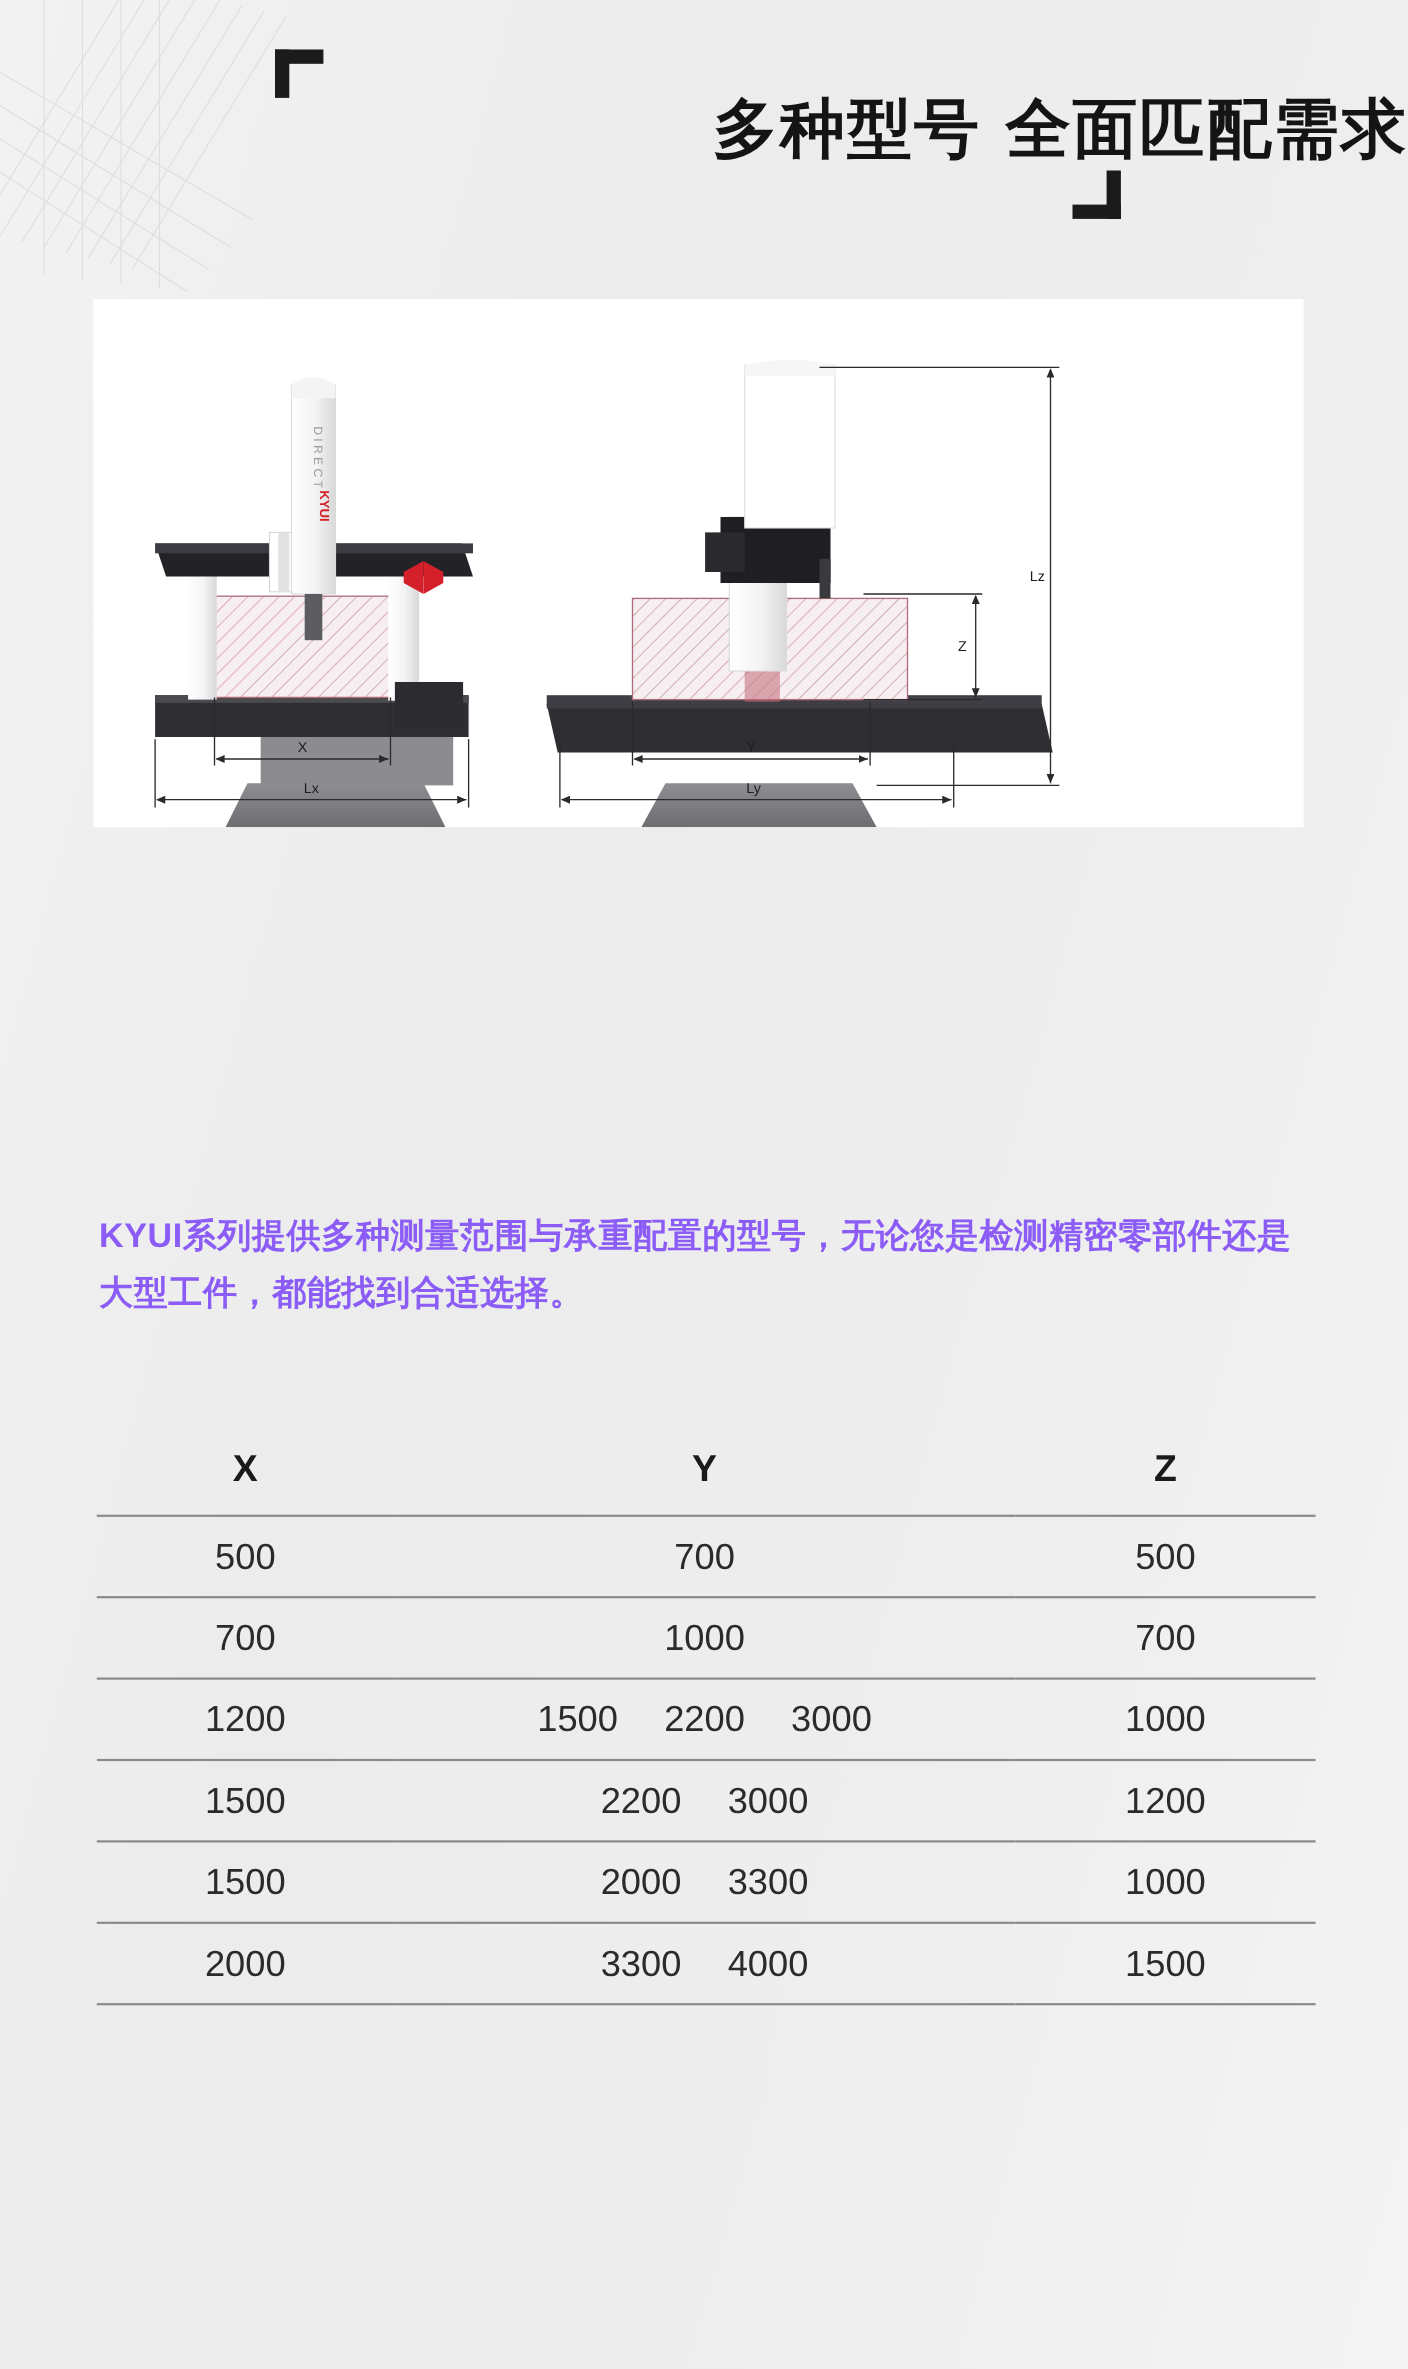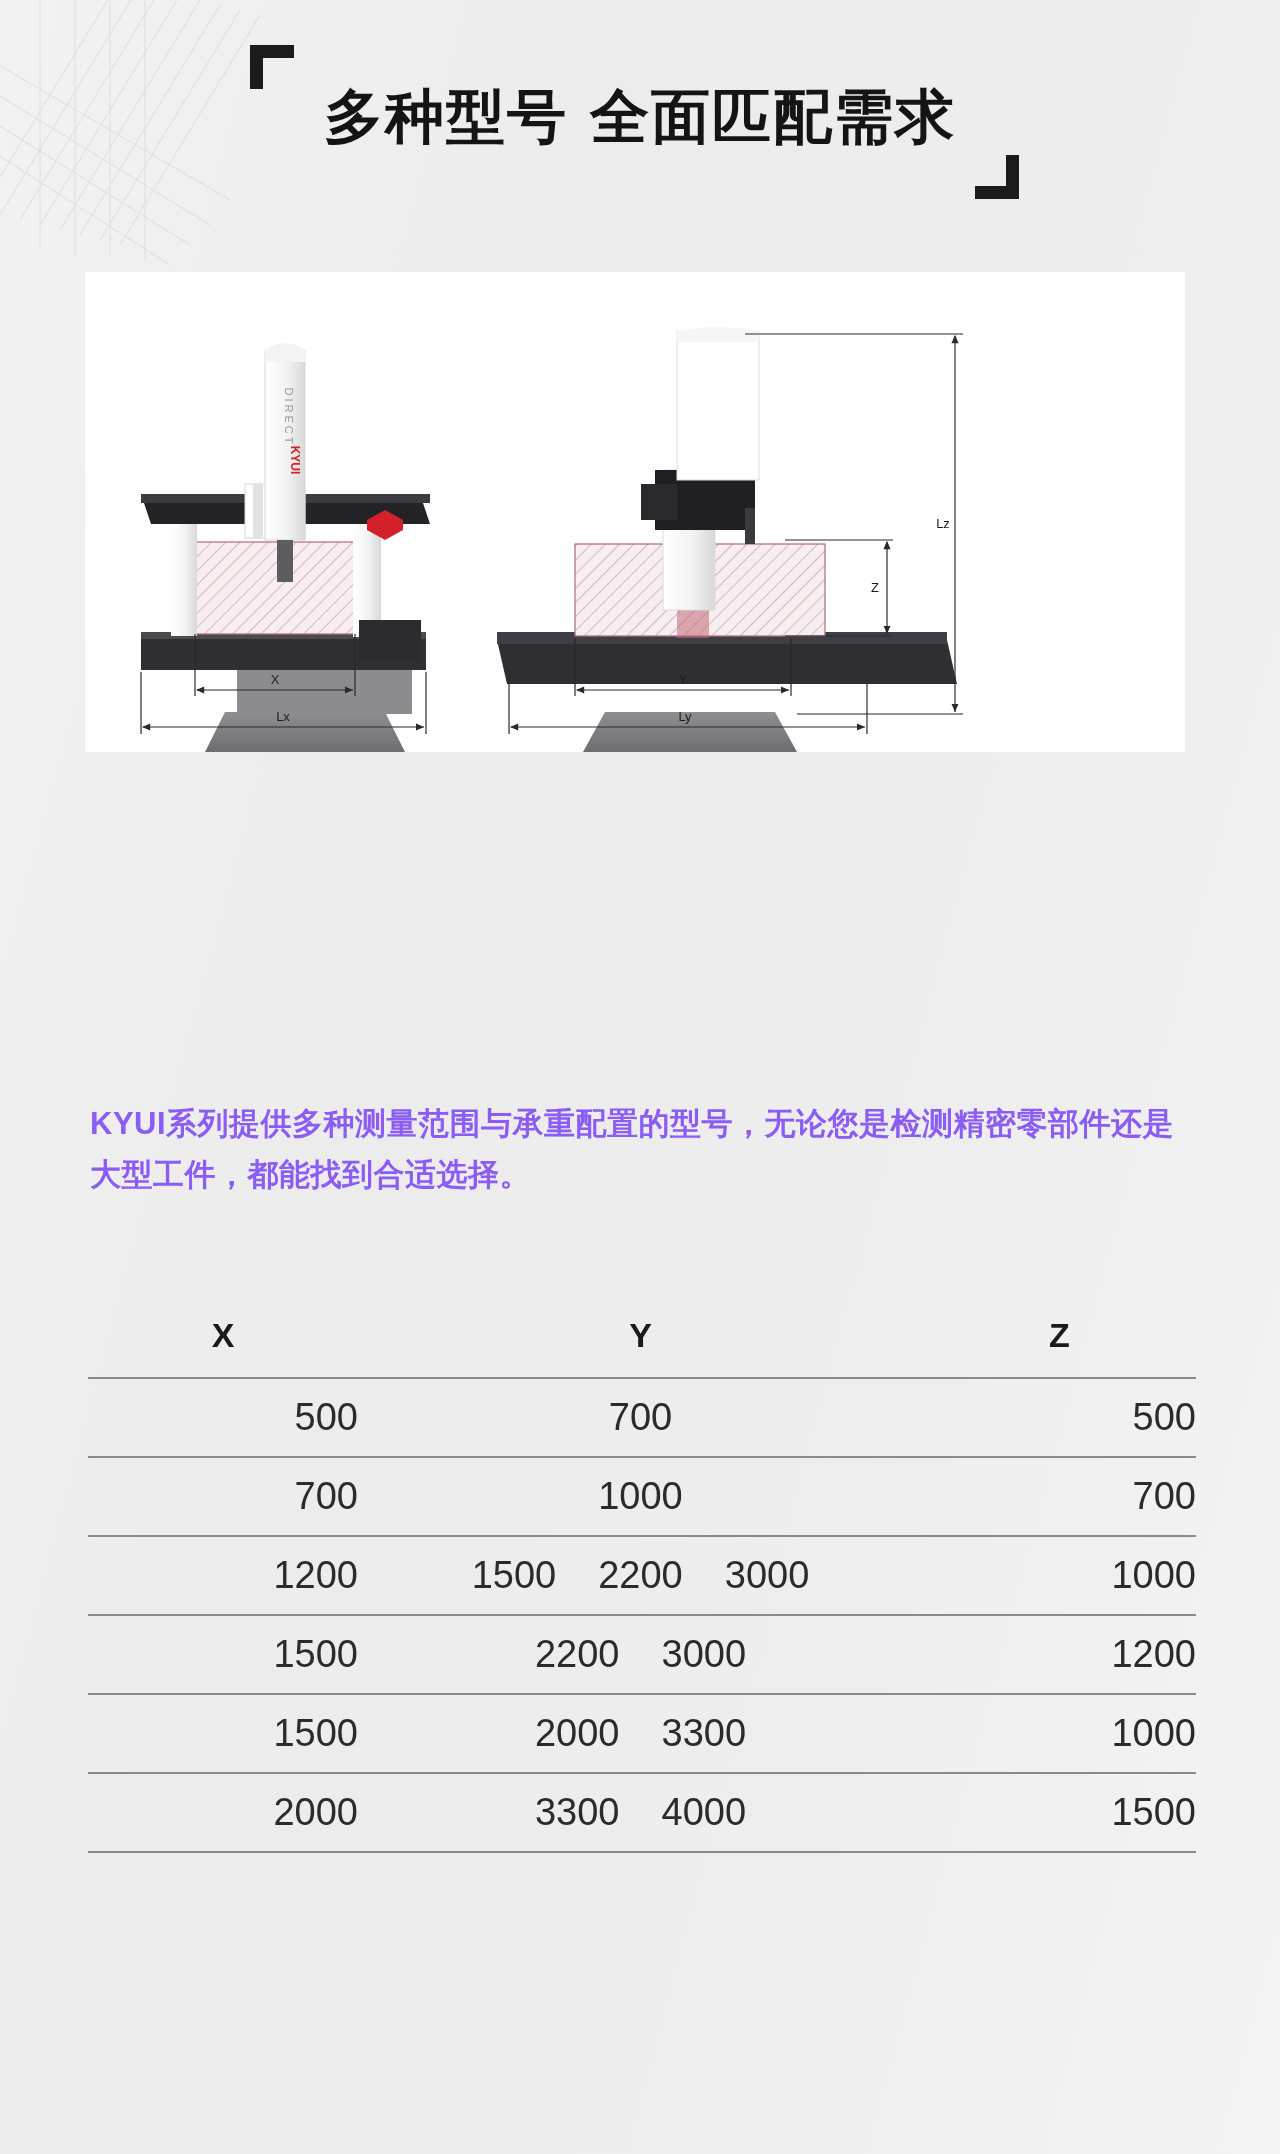--- a/index.html
+++ b/index.html
@@ -75,21 +75,21 @@
     position: absolute;
     right: 0; bottom: 0;
     width: 13px; height: 44px;
     background: #1b1b1b;
   }
   .title {
     position: absolute;
     left: 0;
     top: 88px;
     width: 1280px;
-    text-align: center;
+    text-align: right;
     font-size: 59px;
     font-weight: bold;
     letter-spacing: 2px;
     color: #141414;
     font-family: "Liberation Sans", "DejaVu Sans", sans-serif;
     line-height: 1;
   }
   .title .gap { display: inline-block; width: 22px; }
 
   
@@ -129,23 +129,23 @@
     border-collapse: collapse;
   }
   .spec-table th {
     font-size: 34px;
     font-weight: bold;
     color: #1a1a1a;
     padding: 6px 0 22px 0;
     border: none;
   }
   .spec-table td {
-    font-size: 38px;
+    font-size: 33px;
     color: #2b2b2b;
-    text-align: right;
+    text-align: center;
     padding: 17px 0;
     border-top: 2px solid #8a8a8a;
     font-weight: 400;
   }
   .spec-table tbody tr:last-child td {
     border-bottom: 2px solid #8a8a8a;
   }
   .col-x { width: 270px; }
   .col-y { width: 565px; }
   .col-z { width: 273px; }

